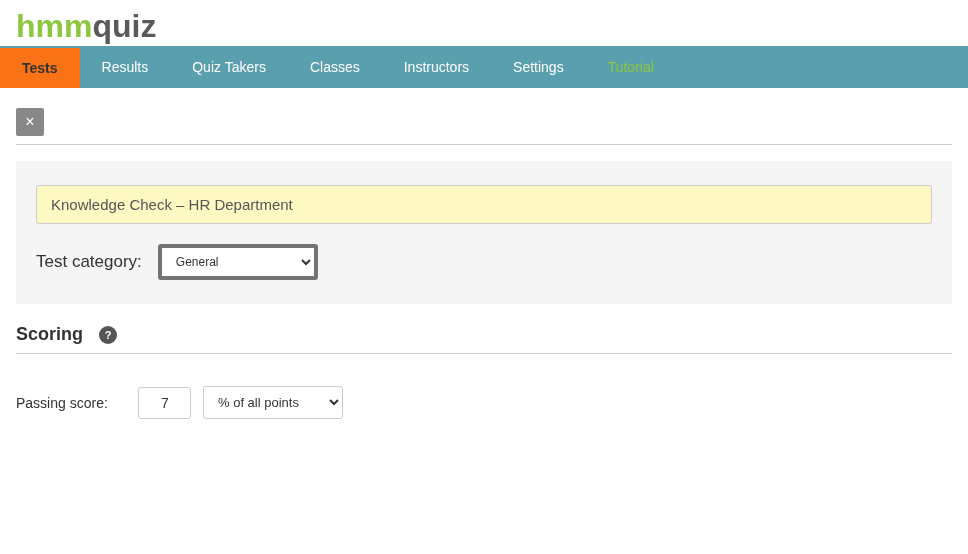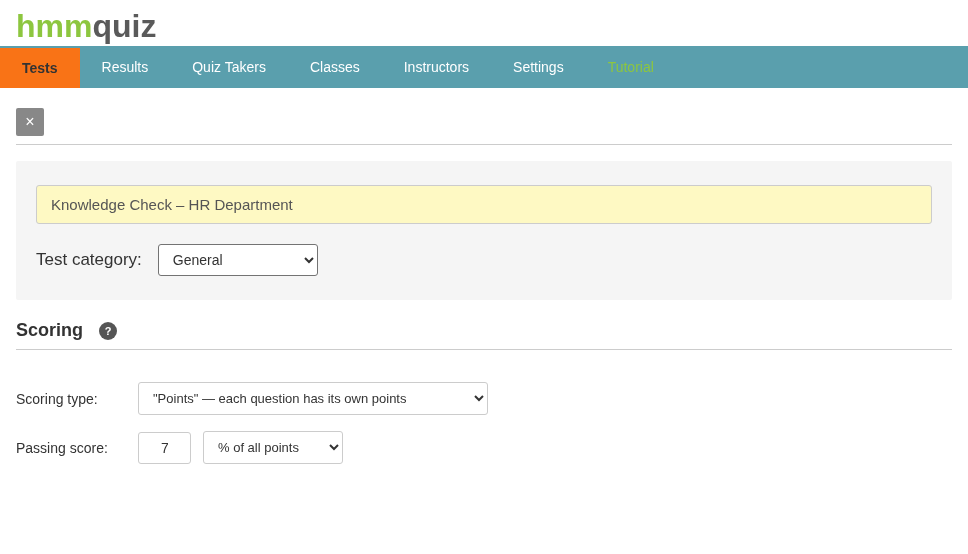--- a/index.html
+++ b/index.html
@@ -113,22 +113,22 @@
       align-items: center;
       gap: 16px;
     }
     .form-label {
       font-size: 17px;
       color: #333;
       white-space: nowrap;
     }
     select.form-select {
       padding: 6px 10px;
-      font-size: 14px;
-      border: 1px solid #737373;
+      font-size: 12px;
+      border: 4px solid #737373;
       border-radius: 3px;
       background: #fff;
       color: #333;
       cursor: pointer;
       min-width: 160px;
     }
 
     
     .scoring-header {
       display: flex;
@@ -240,28 +240,20 @@
   </div>
 
   <div class="scoring-header">
     <span class="scoring-title">Scoring</span>
     <div class="info-icon">?</div>
   </div>
   <hr class="divider">
 
   <div class="scoring-form">
     <div class="scoring-row">
-      <label class="scoring-label">Scoring type:</label>
-      <select class="scoring-select">
-        <option>"Points" — each question has its own points</option>
-        <option>Percentage</option>
-        <option>Pass/Fail</option>
-      </select>
-    </div>
-    <div class="scoring-row">
       <label class="scoring-label">Passing score:</label>
       <input type="text" class="passing-input" value="75" style="">
       <select class="points-select">
         <option>% of all points</option>
         <option>points</option>
       </select>
     </div>
   </div>
 
 </div>

